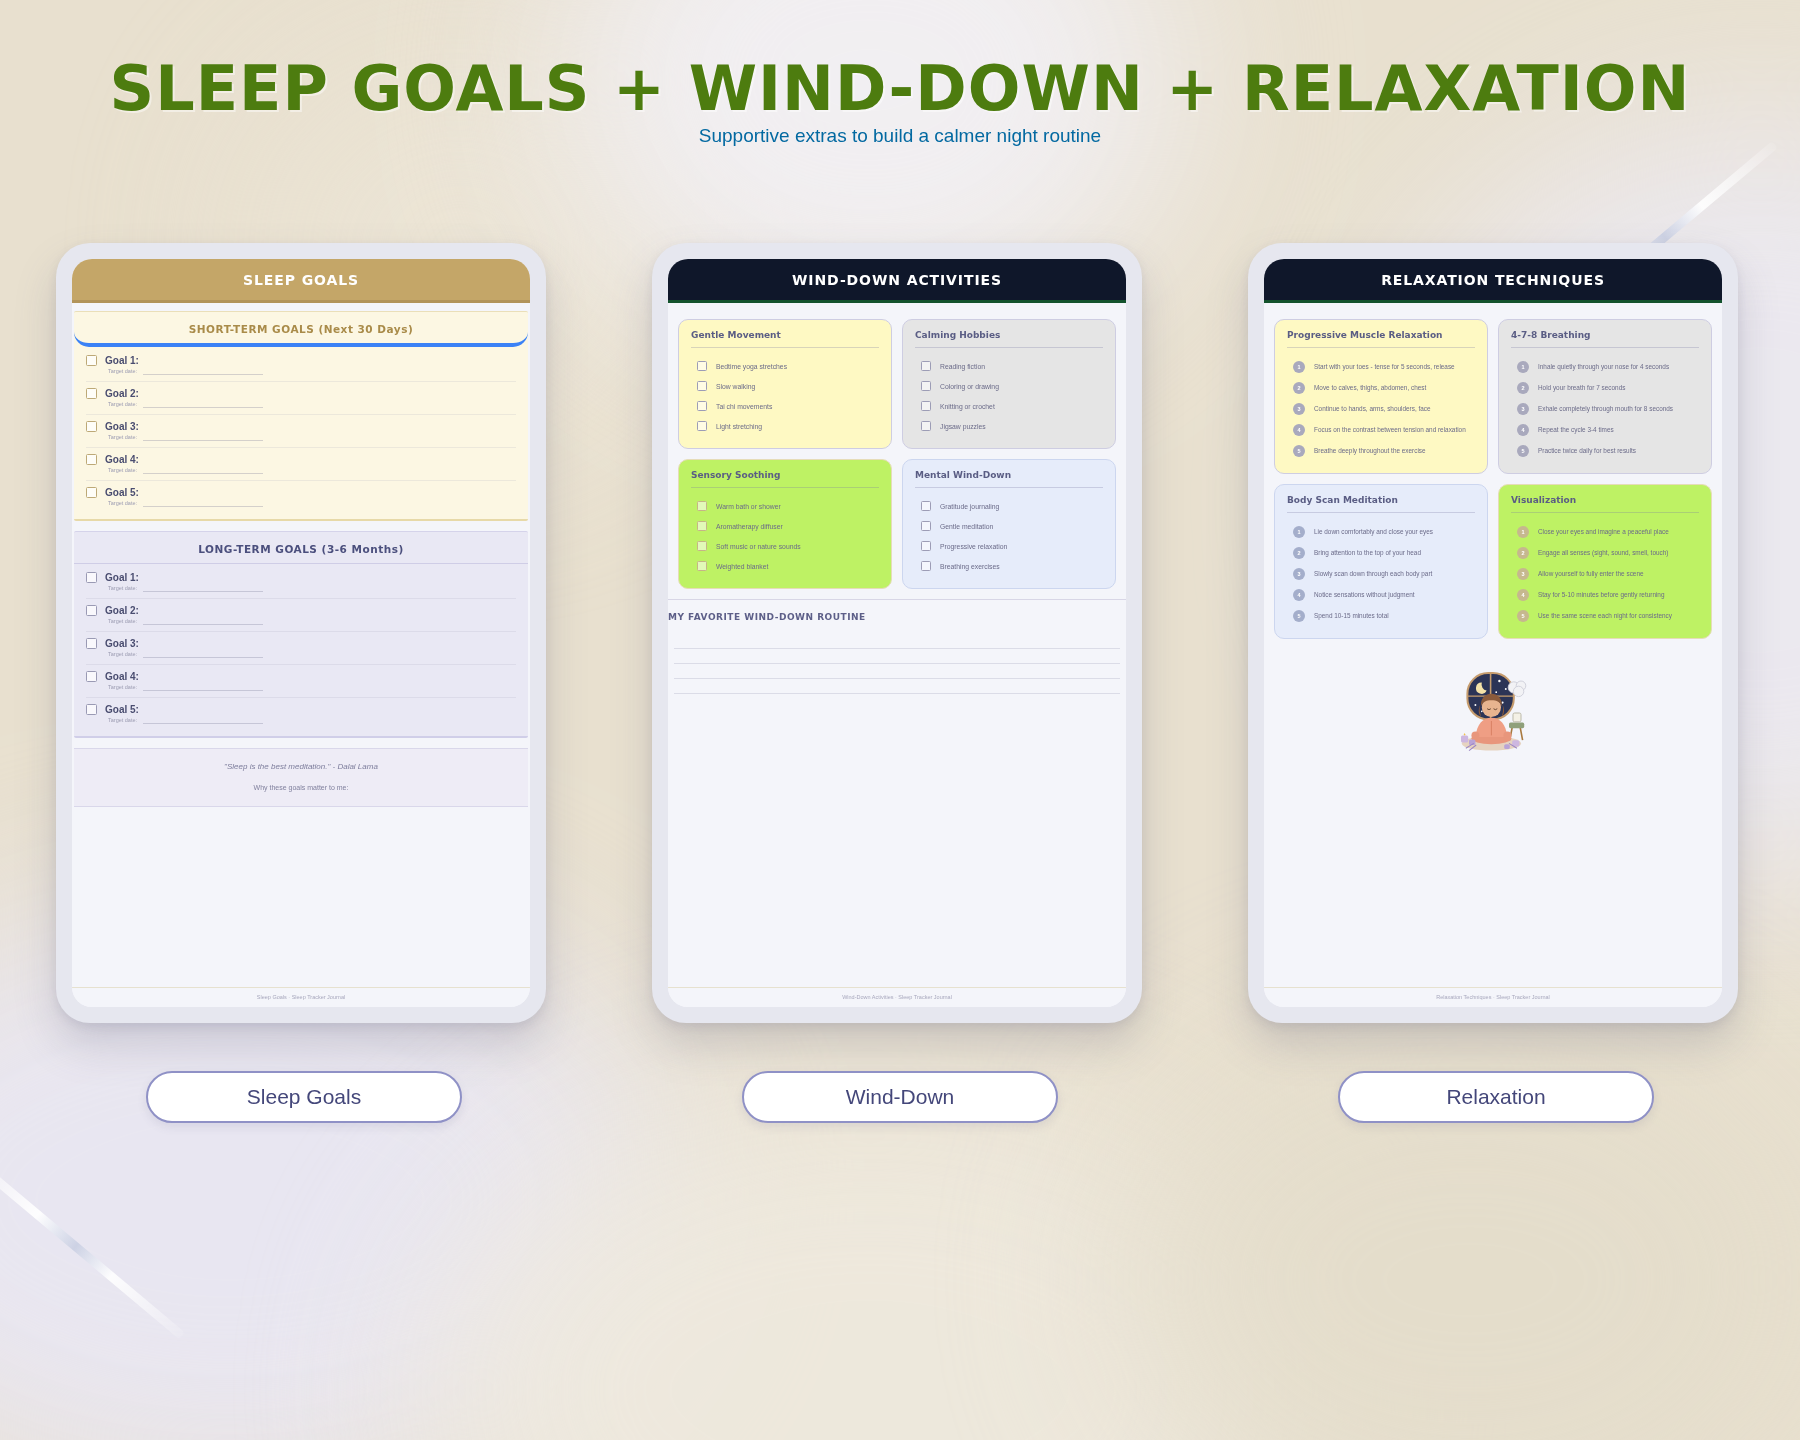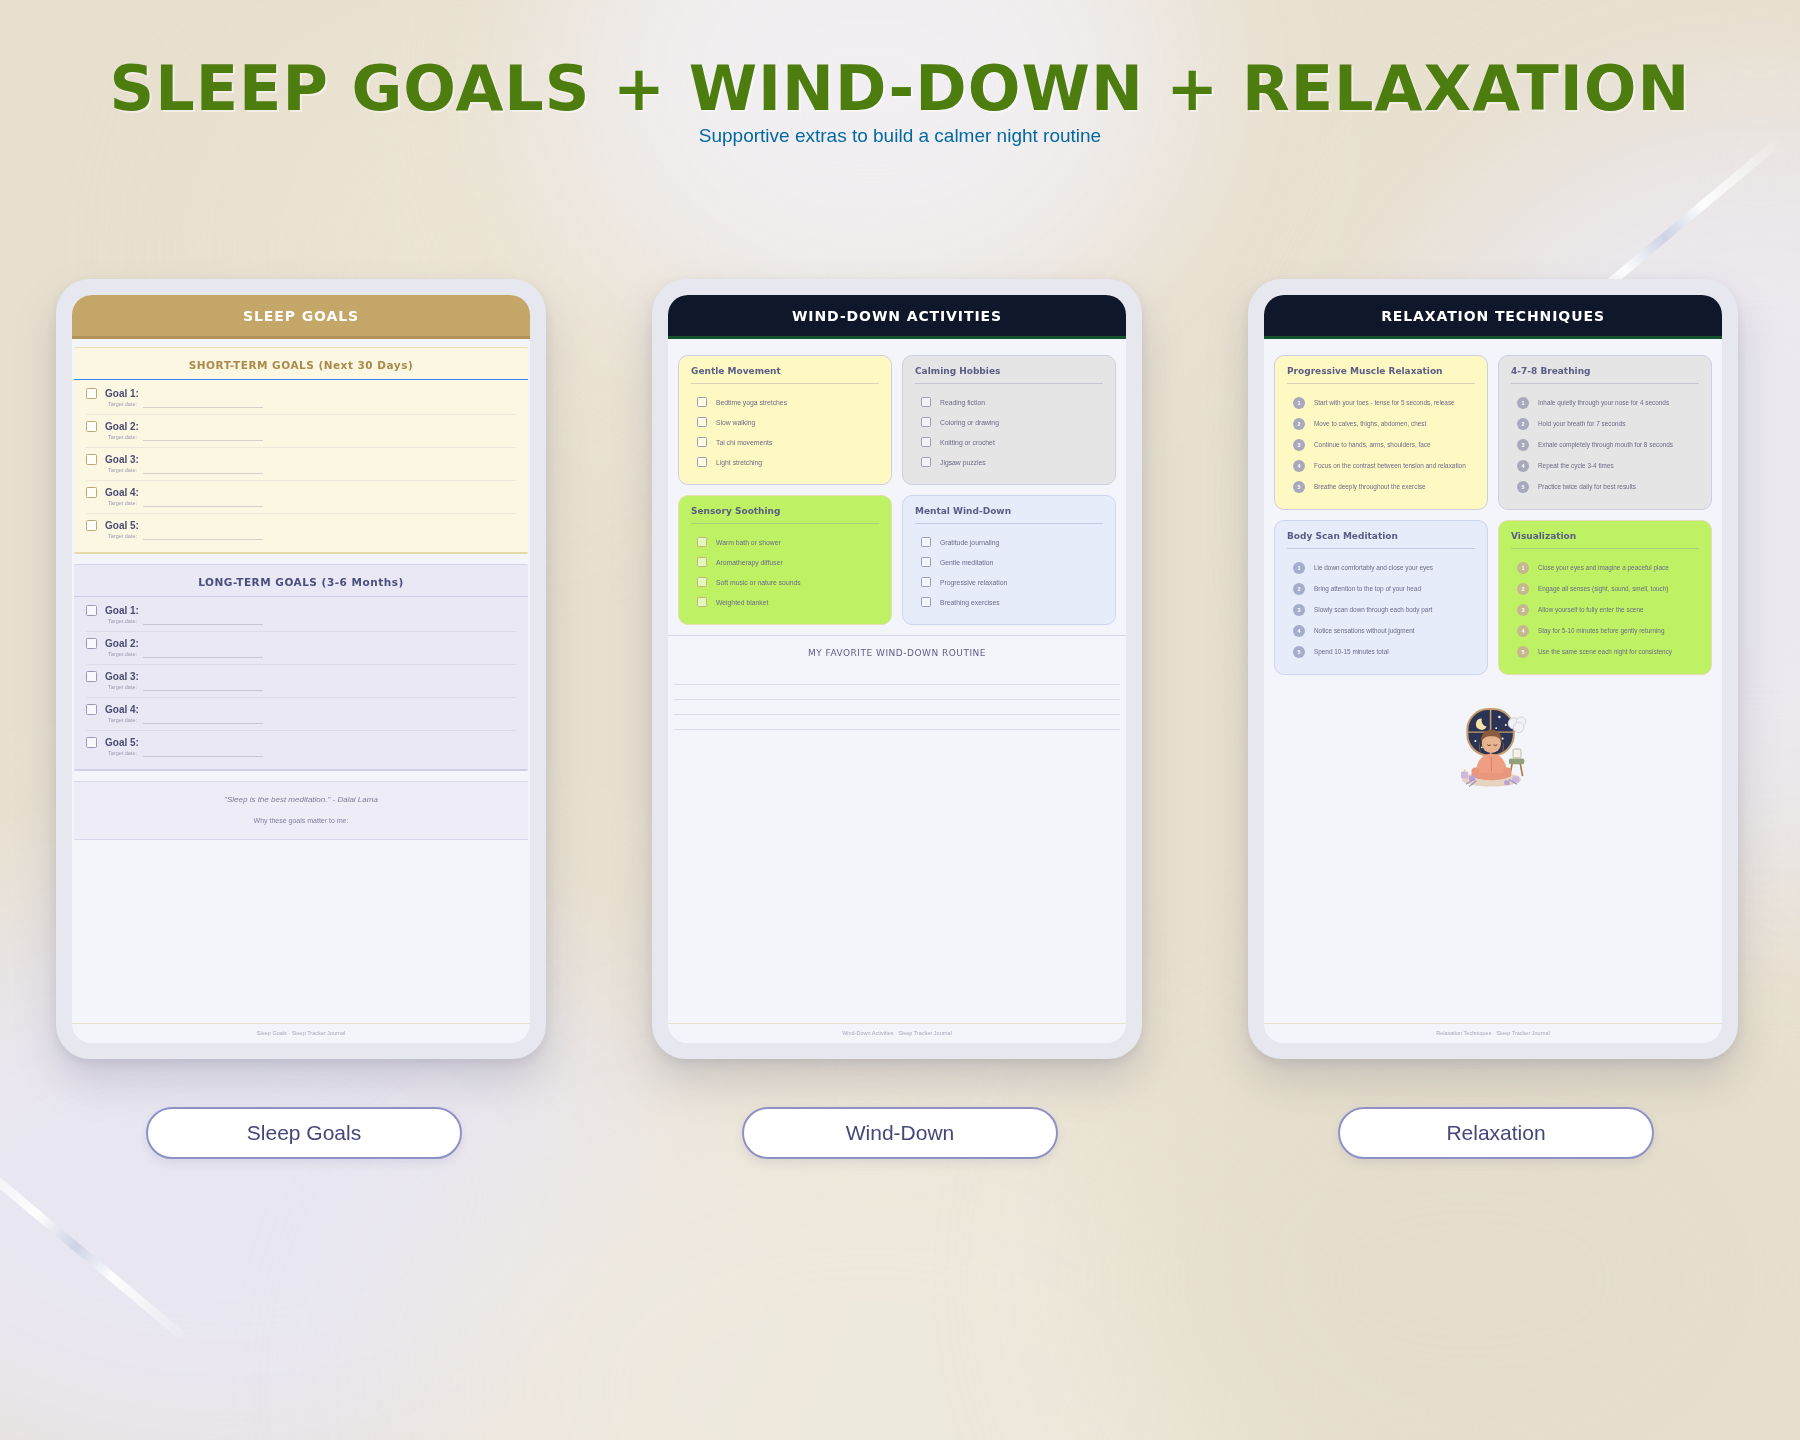--- a/index.html
+++ b/index.html
@@ -54,21 +54,21 @@
 
   
   .tablets {
     position: relative;
     display: flex;
     justify-content: center;
     gap: 100px;
     margin-top: 96px;
   }
 
-  .tablet-wrap { width: 496px; margin-top: 36px; }
+  .tablet-wrap { width: 496px; }
 
   .tablet {
     width: 490px;
     height: 780px;
     background: #e6e7ef;
     border-radius: 34px;
     padding: 16px;
     box-shadow: 0 22px 42px rgba(90,90,120,.22), 0 4px 10px rgba(90,90,120,.12);
   }
   .tablet-screen {
@@ -103,21 +103,21 @@
   .goal-section.long  { background: #e9e8f4; border-top: 1px solid #d5d3ea; border-bottom: 2px solid #d0cee8; }
 
   .goal-section-title {
     text-align: center;
     font-size: 10.5px;
     font-weight: 700;
     letter-spacing: .5px;
     padding: 11px 0 8px;
     font-family: "DejaVu Sans", sans-serif;
   }
-  .goal-section.short .goal-section-title { color: #a98b49; border-bottom: 1px solid #3b82f6; }
+  .goal-section.short .goal-section-title { color: #a98b49; border-bottom: 4px solid #3b82f6; border-radius: 15px; }
   .goal-section.long  .goal-section-title { color: #4b4f7d; border-bottom: 1px solid #cfcde6; }
 
   .goal-rows { padding: 5px 0 8px; }
   .goal-row { padding: 0 12px; }
   .goal-line { display: flex; align-items: center; gap: 8px; padding: 3px 0 2px; }
   .gbox {
     width: 11px; height: 11px; flex: none;
     border: 1px solid #9a9ab4;
     background: rgba(255,255,255,.7);
     border-radius: 1.5px;
@@ -195,23 +195,22 @@
     display: flex; align-items: center; justify-content: center;
     font-weight: 700;
   }
   .act-card.cream .step-num { background: #c6b88e; }
   .act-card.blue  .step-num { background: #a4aecb; }
   .step-text { font-size: 6.4px; color: #6b6b89; }
 
   
   .routine-block { margin-top: 10px; border-top: 1px solid #d8d6e6; padding-top: 12px; }
   .routine-title {
-    text-align: center;
     font-size: 9px;
-    font-weight: 400;
+    font-weight: 700;
     letter-spacing: .5px;
     color: #5d5f88;
     font-family: "DejaVu Sans", sans-serif;
     margin-bottom: 12px;
   }
   .routine-lines { padding: 0 6px; }
   .rline { border-bottom: 1px solid rgba(130,130,165,.22); height: 15px; }
 
   
   .illus-wrap { display: flex; justify-content: center; margin-top: 26px; }

